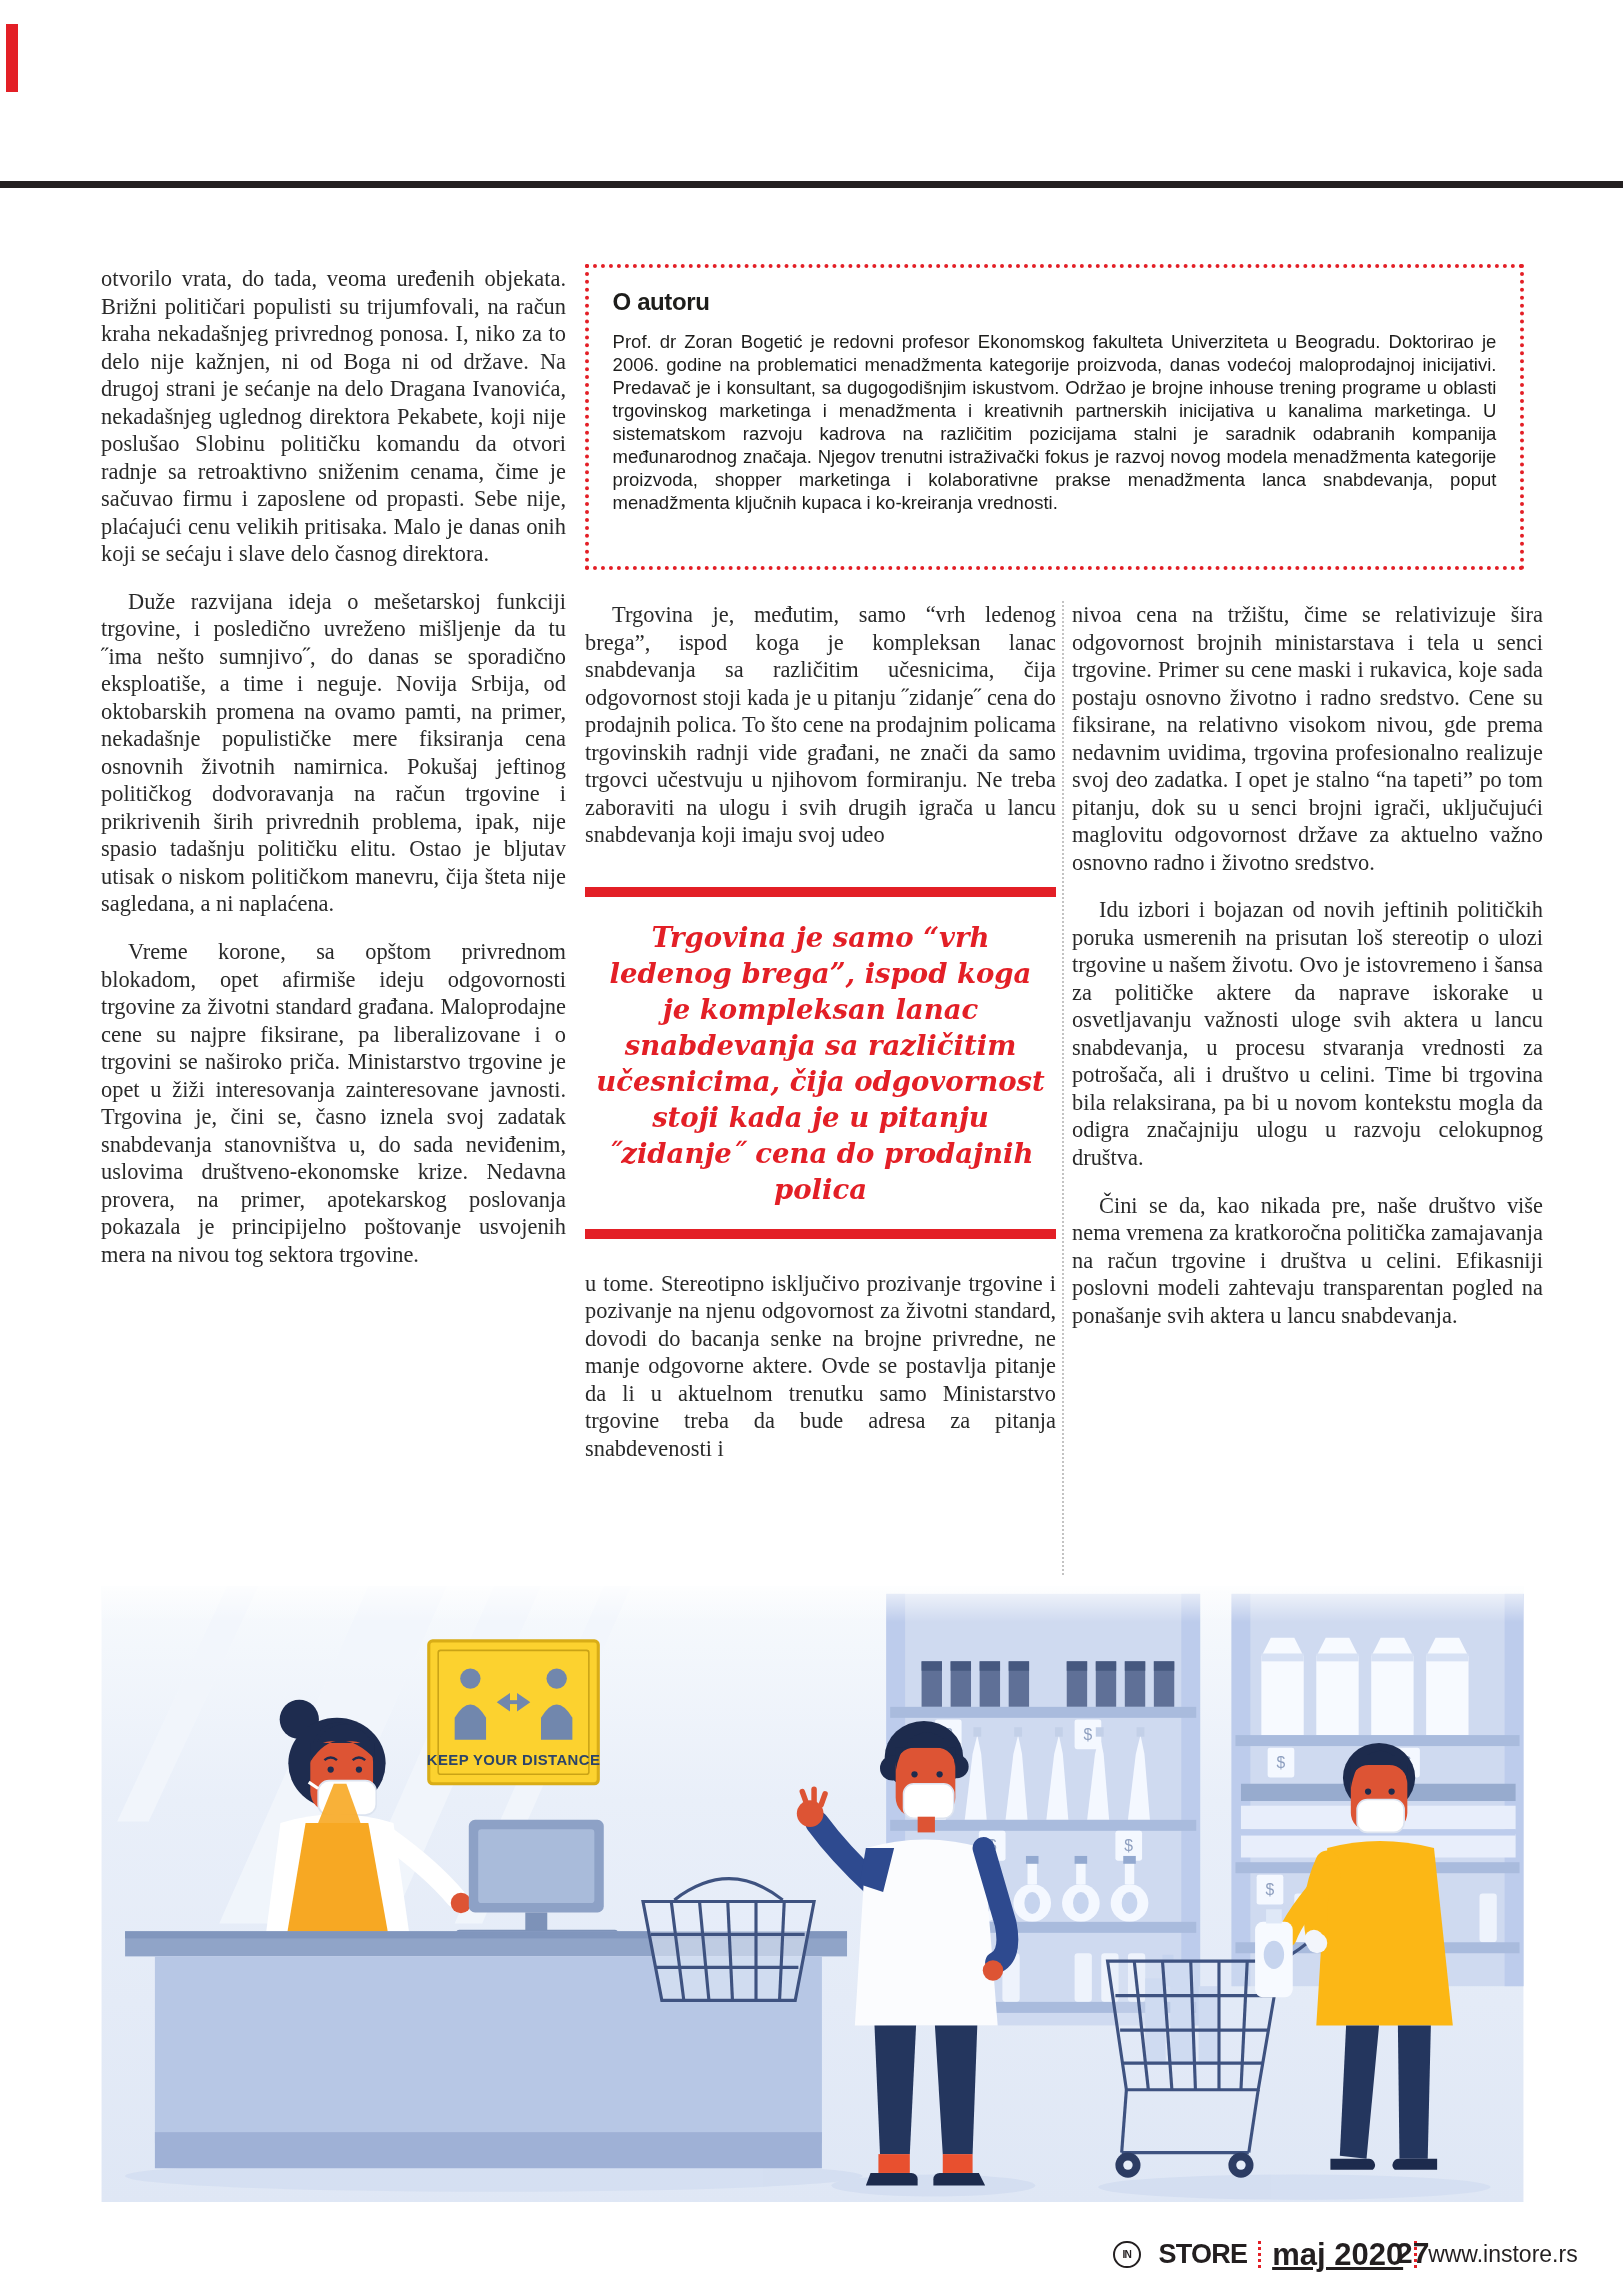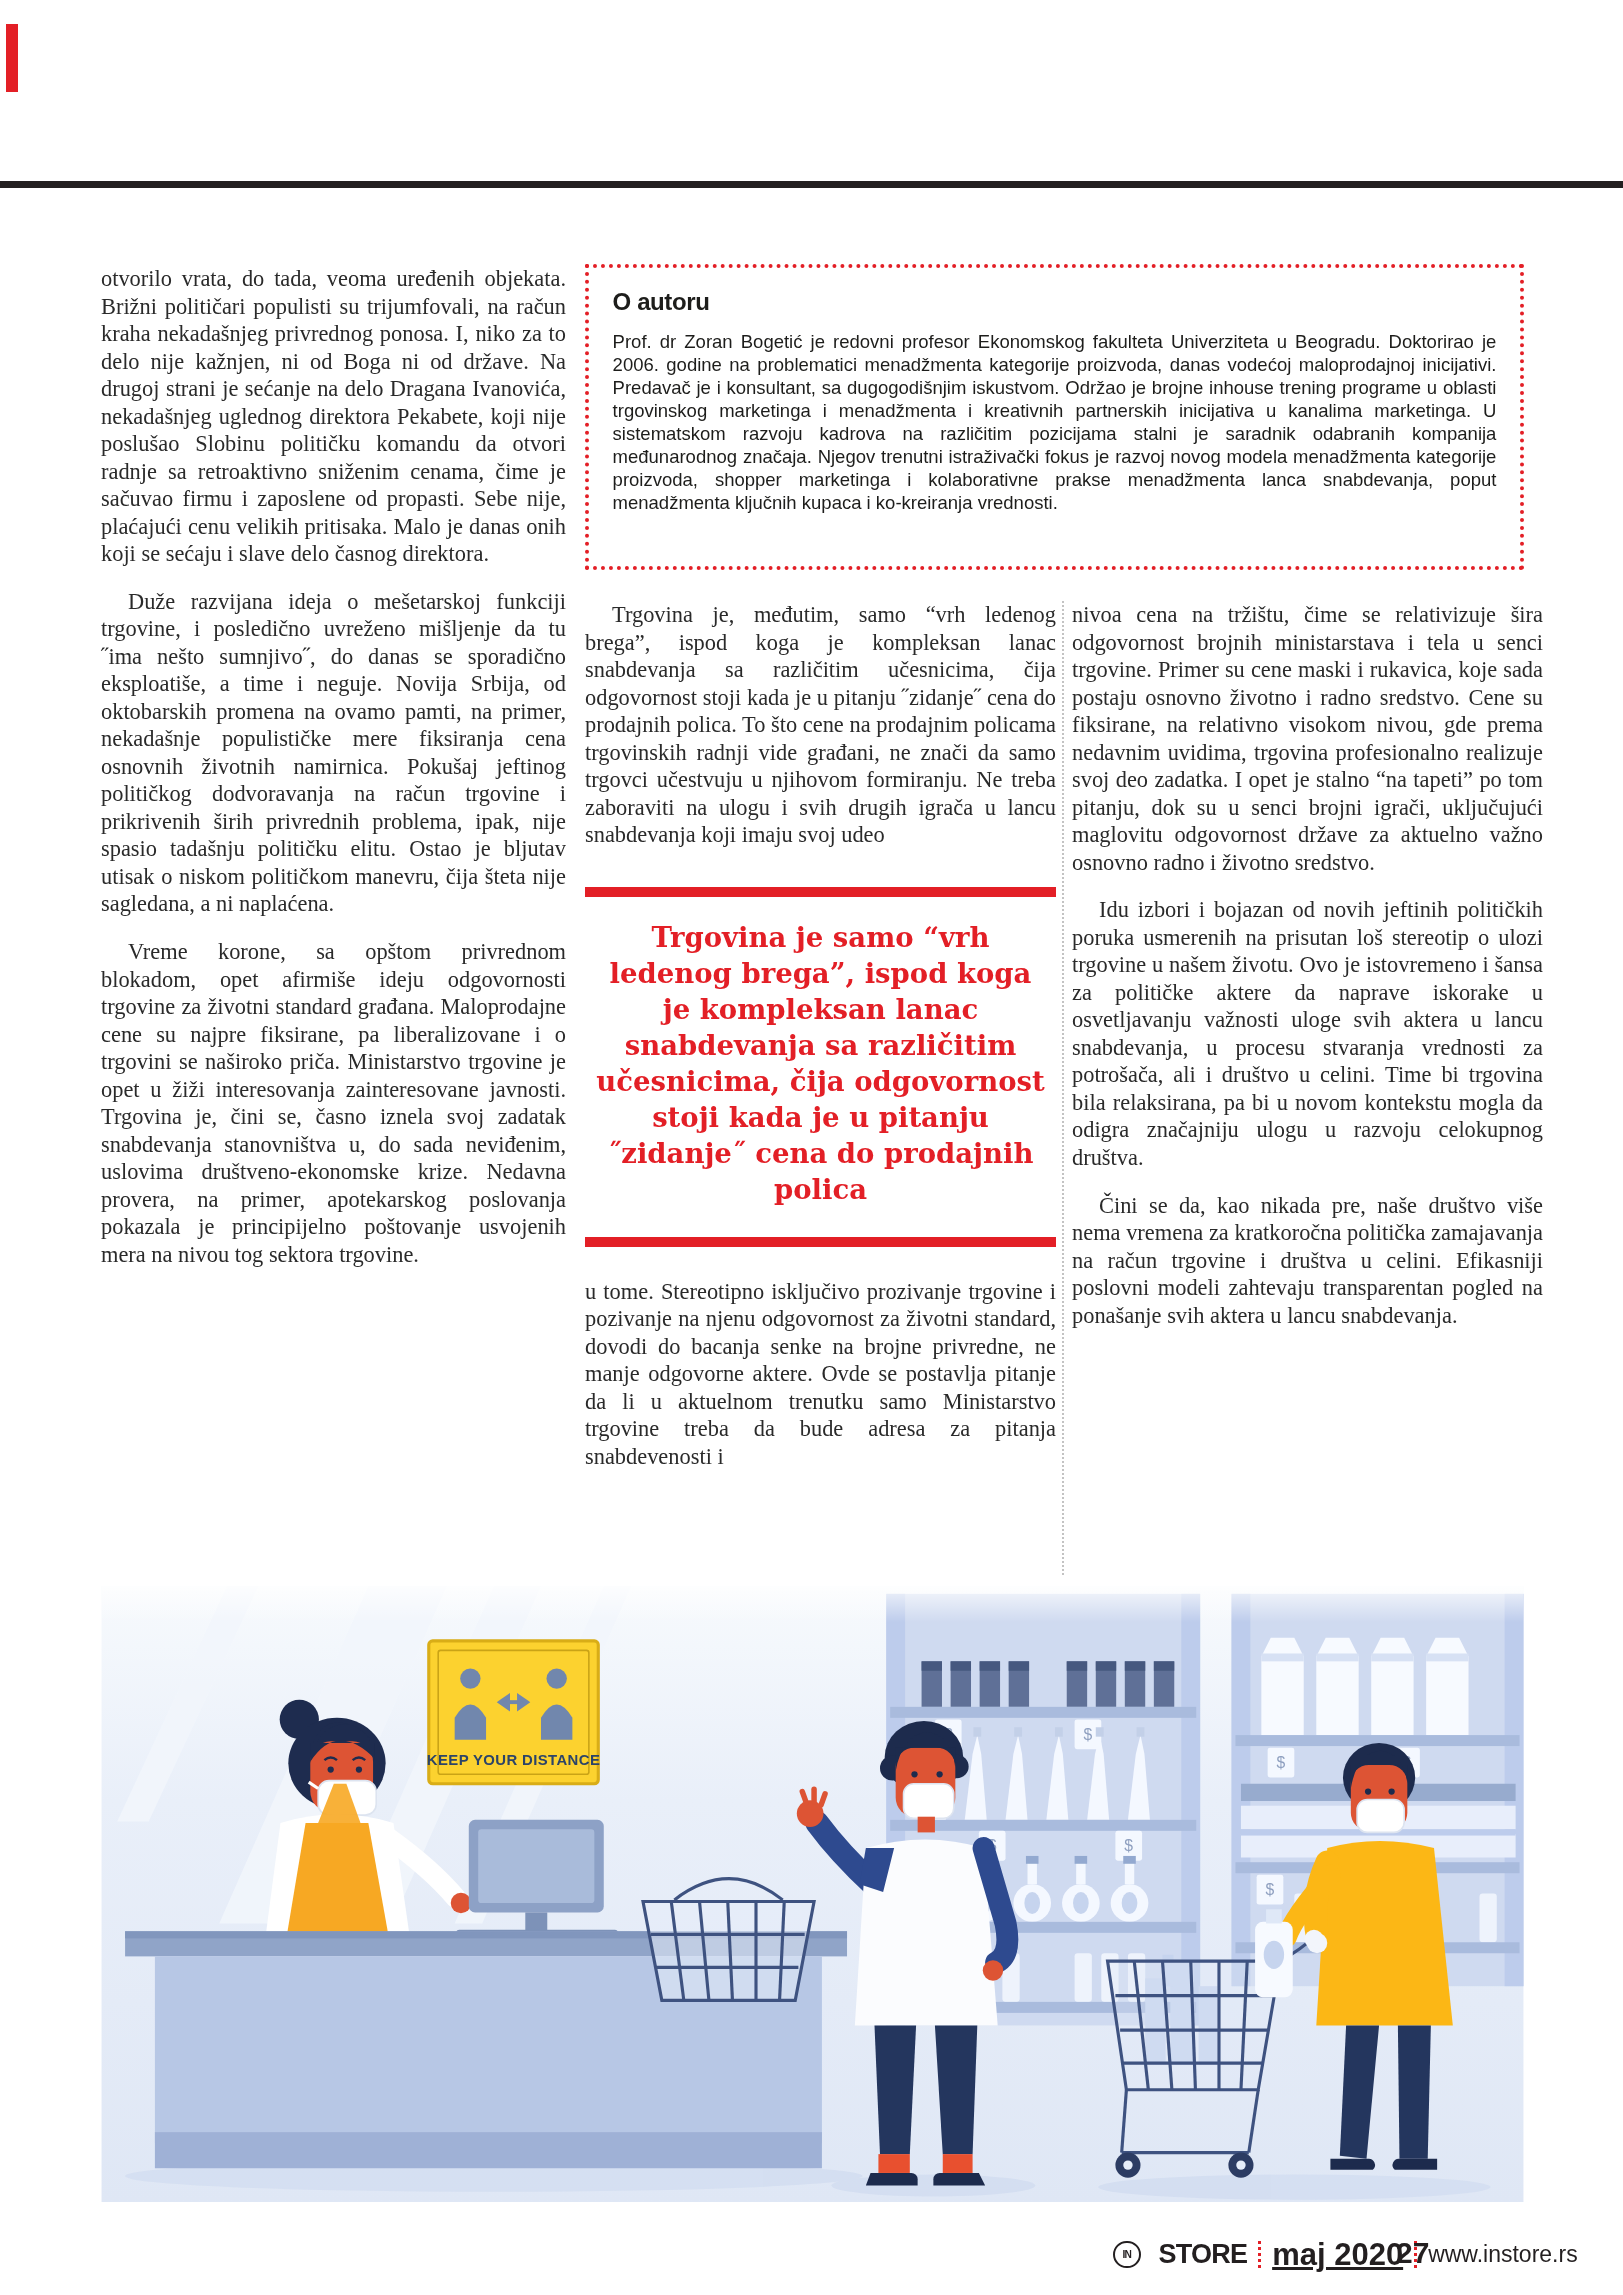--- a/index.html
+++ b/index.html
@@ -17,22 +17,22 @@
   .col-sep{position:absolute;left:1062px;top:601px;height:974px;width:0;
            border-left:2.4px dotted #c3c3c3;}
 
   .about-box{position:absolute;left:585px;top:264px;width:939px;height:306px;box-sizing:border-box;
              border:4.7px dotted #e31f26;padding:17.3px 23.6px;font-family:"Liberation Sans",sans-serif;}
   .about-box h2{margin:3.1px 0 14px 0;font-size:24px;letter-spacing:-0.4px;color:#1d1d1b;}
   .about-box p{margin:0;font-size:18.5px;line-height:23px;color:#1d1d1b;text-align:justify;}
 
   .pull-quote{margin-top:38px;margin-bottom:31px;}
   .pq-bar{height:10.2px;background:#e31f26;}
-  .pull-quote p{margin:0;padding:22px 11px 30px 11px;text-align:center;
-      font-family:"DejaVu Serif",serif;font-weight:bold;
+  .pull-quote p{margin:0;padding:22px 11px 22px 11px;text-align:center;
+      font-family:"DejaVu Serif",serif;font-style:italic;font-weight:bold;
       font-size:27.5px;line-height:36px;color:#e31f26;text-indent:0;}
 
   .illustration{position:absolute;left:101px;top:1586px;width:1423px;height:616px;margin:0;}
   .illustration svg{display:block;}
 
   .footer{position:absolute;left:1113px;top:2237px;height:35px;display:flex;align-items:center;
           font-family:"Liberation Sans",sans-serif;color:#231f20;}
   .logo-circle{width:23.6px;height:23.6px;border-radius:50%;border:2.4px solid #231f20;display:inline-flex;
                align-items:center;justify-content:center;font-size:10.2px;font-weight:bold;letter-spacing:-0.8px;}
   .brand{font-size:27px;font-weight:bold;letter-spacing:-0.8px;margin-left:18px;}

